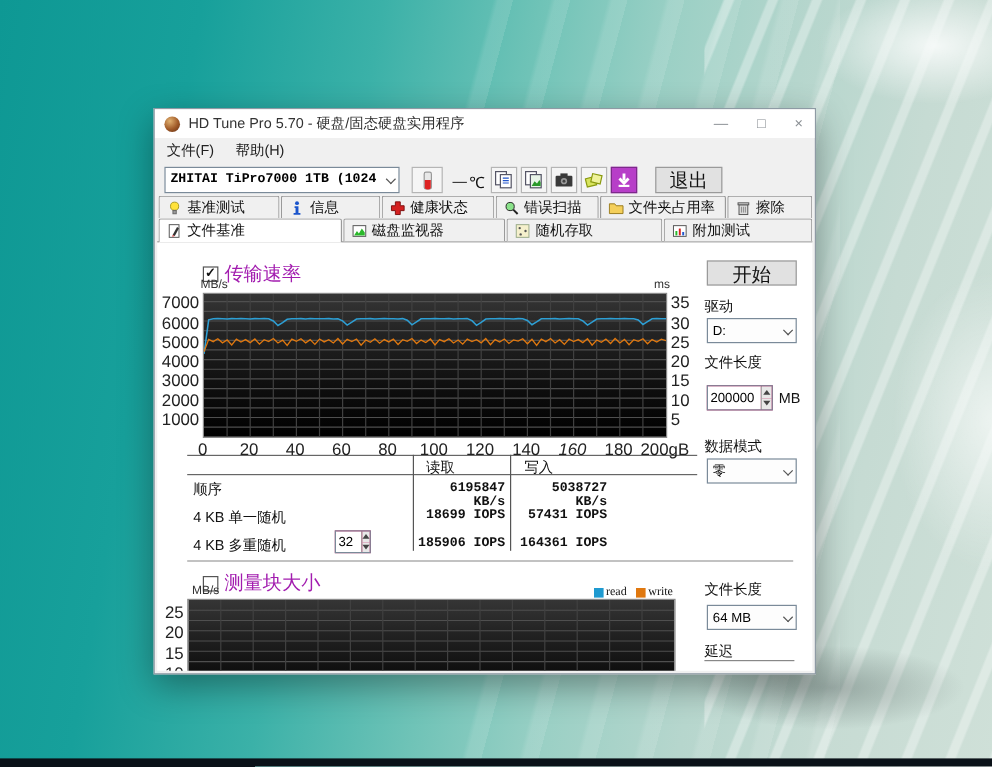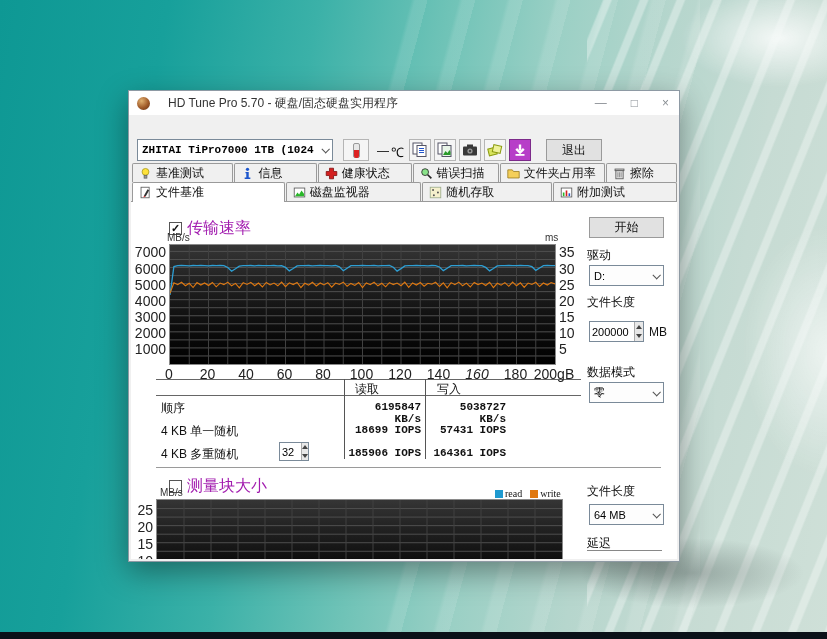--- a/index.html
+++ b/index.html
@@ -15,21 +15,21 @@
   .foam2{position:absolute;left:380px;top:0;width:320px;height:100%;
     background:repeating-linear-gradient(105deg, rgba(255,255,255,0) 0 30px, rgba(255,255,255,.14) 34px 46px);
     opacity:.8;}
   .darkspeck{position:absolute;right:0;bottom:0;width:300px;height:120px;
     background:radial-gradient(ellipse 160px 50px at 55% 45%, rgba(20,30,30,.28), rgba(0,0,0,0) 70%);}
   .bottom-band{position:absolute;left:0;bottom:0;width:100%;height:7px;background:#0a1118;}
 
   
   .window{position:absolute;left:128px;top:90px;width:552px;height:472px;background:#f0f0f0;
     border:1px solid #8e9aa4;box-shadow:0 10px 28px rgba(0,0,0,.38);box-sizing:border-box;overflow:hidden;}
-  .titlebar{position:absolute;left:0;top:0;width:100%;height:24px;background:#ffffff;display:flex;align-items:center;gap:11px;}
+  .titlebar{position:absolute;left:0;top:0;width:100%;height:24px;background:#ffffff;display:flex;align-items:center;}
   .logo{width:13px;height:13px;border-radius:50%;margin-left:8px;
     background:radial-gradient(circle at 35% 30%, #e0b070, #a05a28 55%, #5d2c12);}
   .title{margin-left:7px;font-size:12px;color:#333;white-space:nowrap;}
   .winbtns{position:absolute;right:10px;top:0;height:24px;display:flex;align-items:center;gap:24px;}
   .winbtn{font-size:12px;color:#8a8f94;line-height:24px;cursor:default;}
   .menubar{position:absolute;left:0;top:24px;width:100%;height:20px;display:flex;align-items:center;padding-left:10px;box-sizing:border-box;}
   .menuitem{font-size:12px;color:#222;margin-right:18px;}
 
   .toolbar{position:absolute;left:0;top:44px;width:100%;height:30px;}
   .combo{position:absolute;background:#fff;border:1px solid #7a8a99;box-sizing:border-box;display:flex;align-items:center;}
@@ -39,21 +39,21 @@
   .chev::after{content:"";width:5px;height:5px;border-right:1.4px solid #555;border-bottom:1.4px solid #555;transform:rotate(45deg) translateY(-1px);}
   .drive{left:8px;top:4px;width:196px;height:22px;}
   .tool-btn{position:absolute;top:4px;width:22px;height:22px;background:#f5f5f5;border:1px solid #b5b5b5;box-sizing:border-box;
     display:flex;align-items:center;justify-content:center;}
   .tool-btn svg{display:block;}
   .temp-btn{left:214px;width:26px;}
   .thermo{position:relative;width:5px;height:13px;background:#e8e8e8;border:1px solid #999;border-radius:2px;}
   .thermo::after{content:"";position:absolute;left:0px;bottom:-1px;width:5px;height:8px;background:#d22;border-radius:0 0 2px 2px;}
   .temp-val{position:absolute;left:248px;top:9px;font-size:12px;color:#111;}
   .temp-unit{position:absolute;left:262px;top:8px;font-size:13px;color:#111;}
-  .btn{background:#e1e1e1;border:1px solid #9a9a9a;font-size:12px;color:#111;font-family:Liberation Sans, sans-serif;}
+  .btn{background:#e1e1e1;border:1px solid #9a9a9a;font-size:16px;color:#111;font-family:Liberation Sans, sans-serif;}
   .exit{position:absolute;left:417px;top:4px;width:56px;height:22px;}
   .dl{background:#b73ec8;border-color:#7c2a8a;}
 
   
   .tabs{position:absolute;left:3px;top:72px;width:546px;height:38px;}
   .tabrow{display:flex;height:19px;}
   .tab{display:flex;align-items:center;gap:4px;padding:0 6px;background:#f0f0f0;border:1px solid #9a9a9a;
     border-bottom:none;border-radius:2px 2px 0 0;box-sizing:border-box;font-size:12px;color:#111;margin-right:1px;overflow:hidden;white-space:nowrap;}
   .tab .ticon{display:flex;align-items:center;}
   .tab.active{background:#ffffff;position:relative;z-index:6;height:20px;margin-bottom:-1px;}
@@ -106,20 +106,24 @@
     <div class="titlebar">
       <span class="logo"></span>
       <span class="title">HD Tune Pro 5.70 - 硬盘/固态硬盘实用程序</span>
       <div class="winbtns">
         <span class="winbtn">—</span>
         <span class="winbtn">□</span>
         <span class="winbtn">×</span>
       </div>
     </div>
 
+    <div class="menubar">
+      <span class="menuitem">文件(F)</span>
+      <span class="menuitem">帮助(H)</span>
+    </div>
 
     <div class="toolbar">
       <div class="combo drive">
         <span class="ctext mono">ZHITAI TiPro7000 1TB (1024 gB)</span>
         <span class="chev"></span>
       </div>
       <div class="tool-btn temp-btn">
         <span class="thermo"></span>
       </div>
       <span class="temp-val">—</span>

